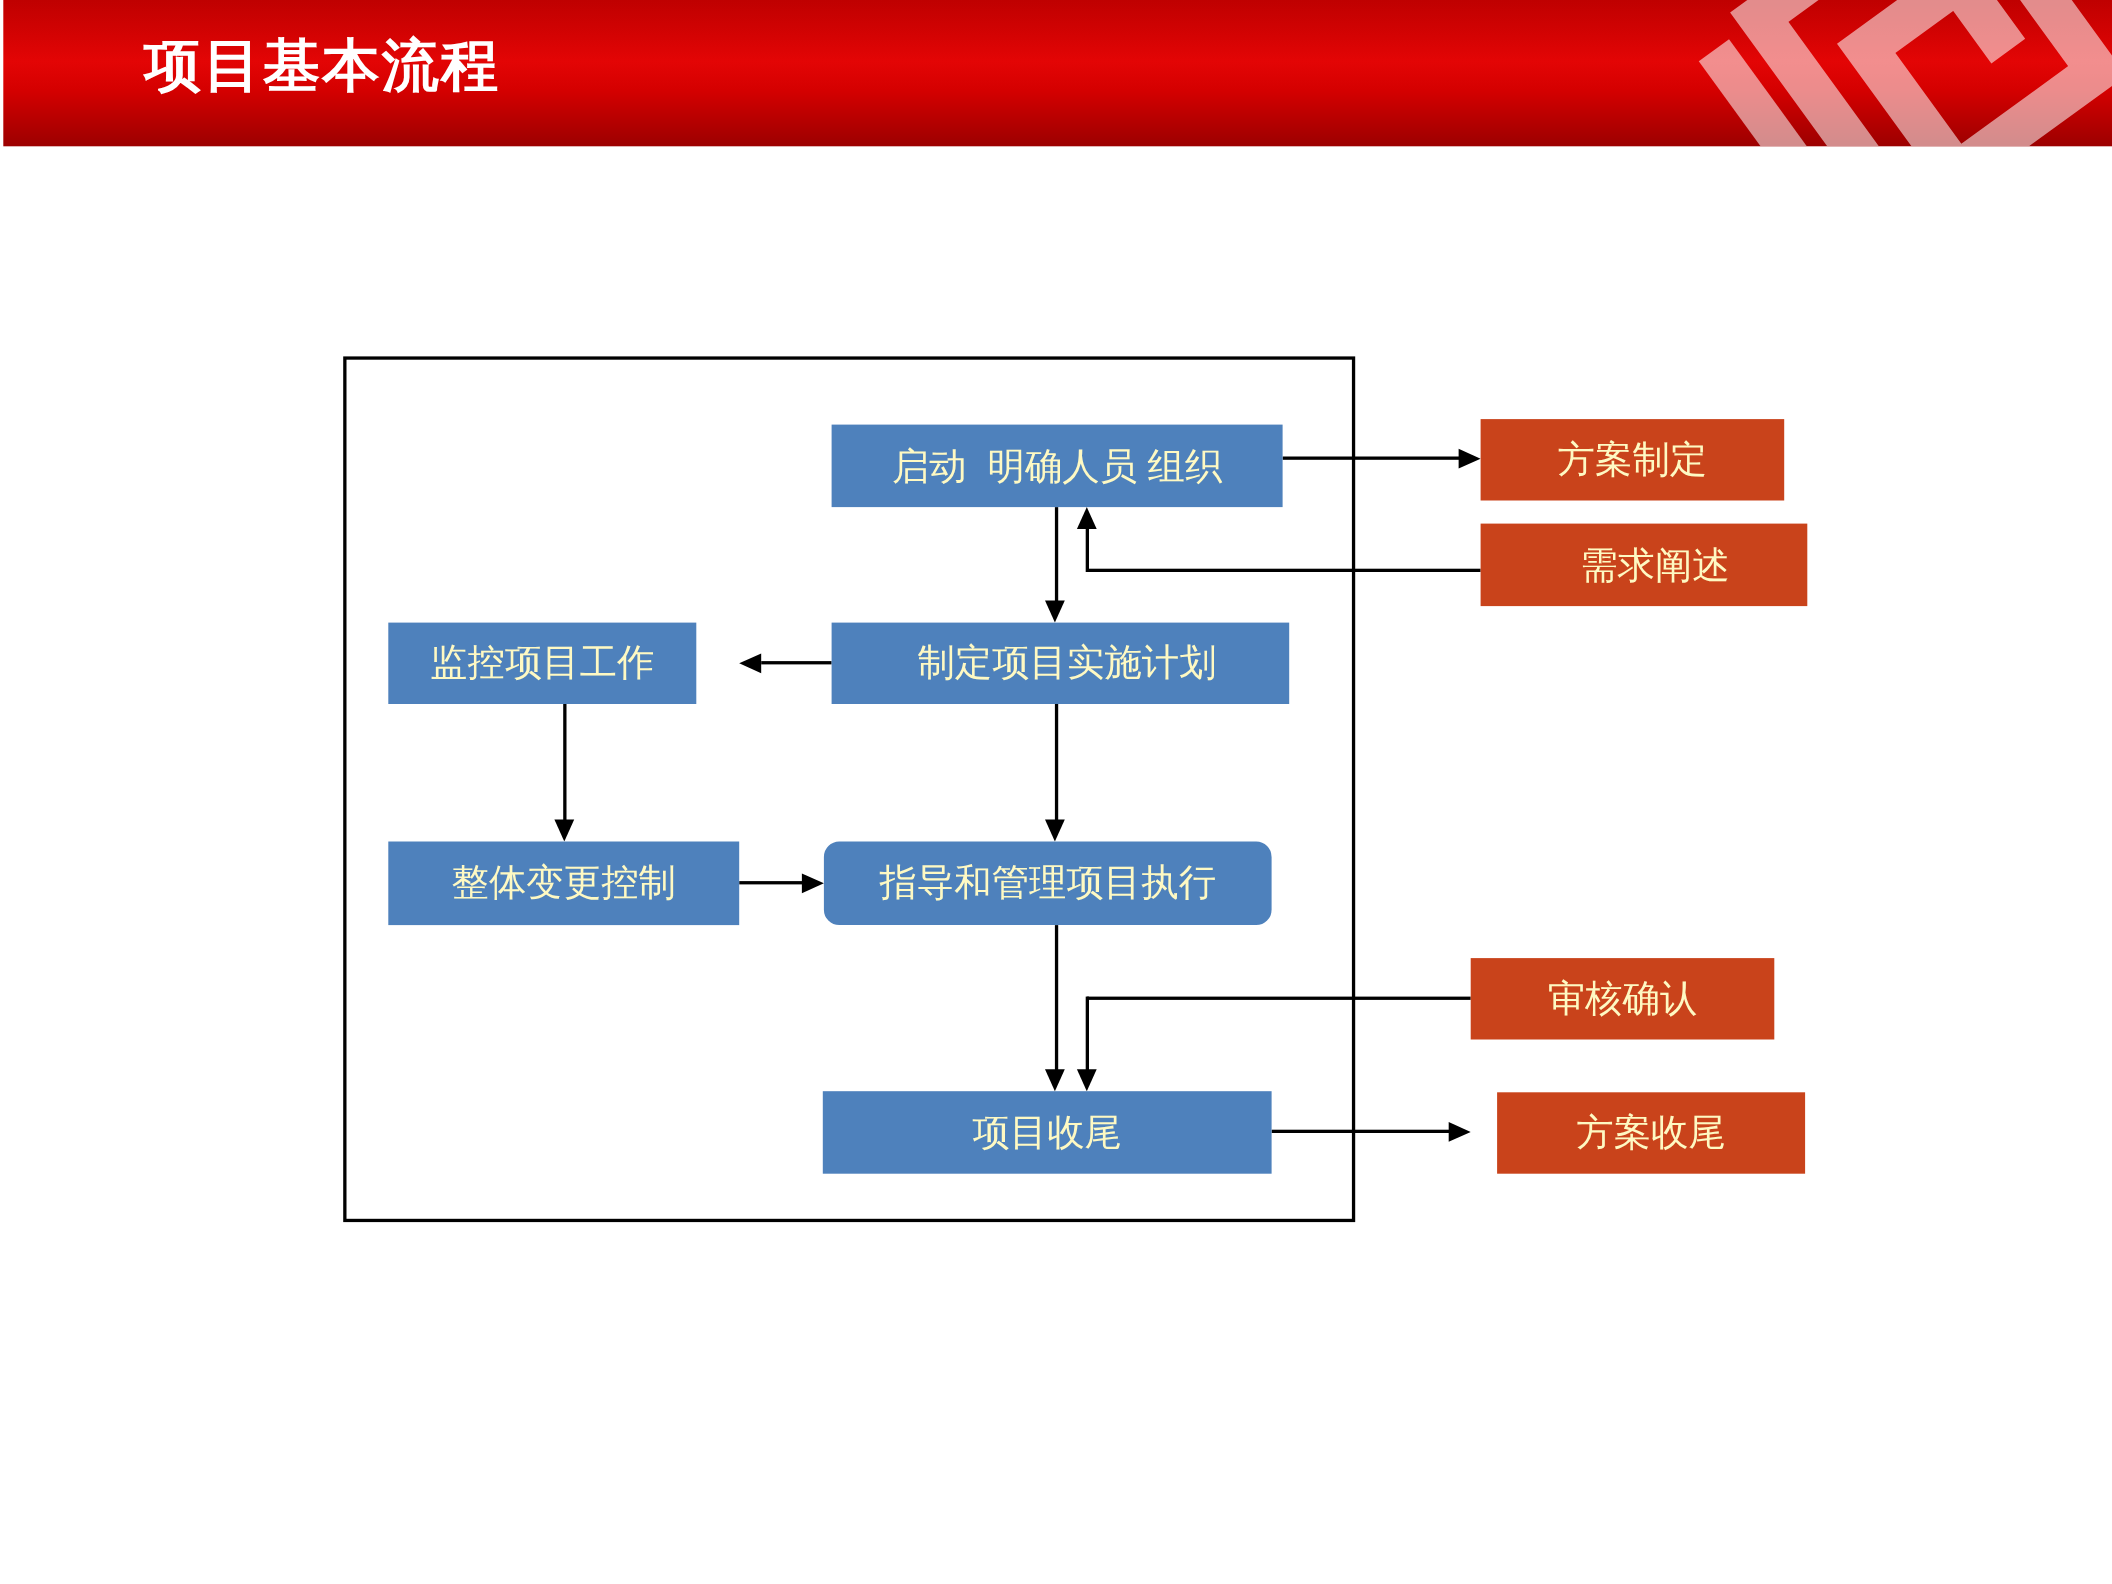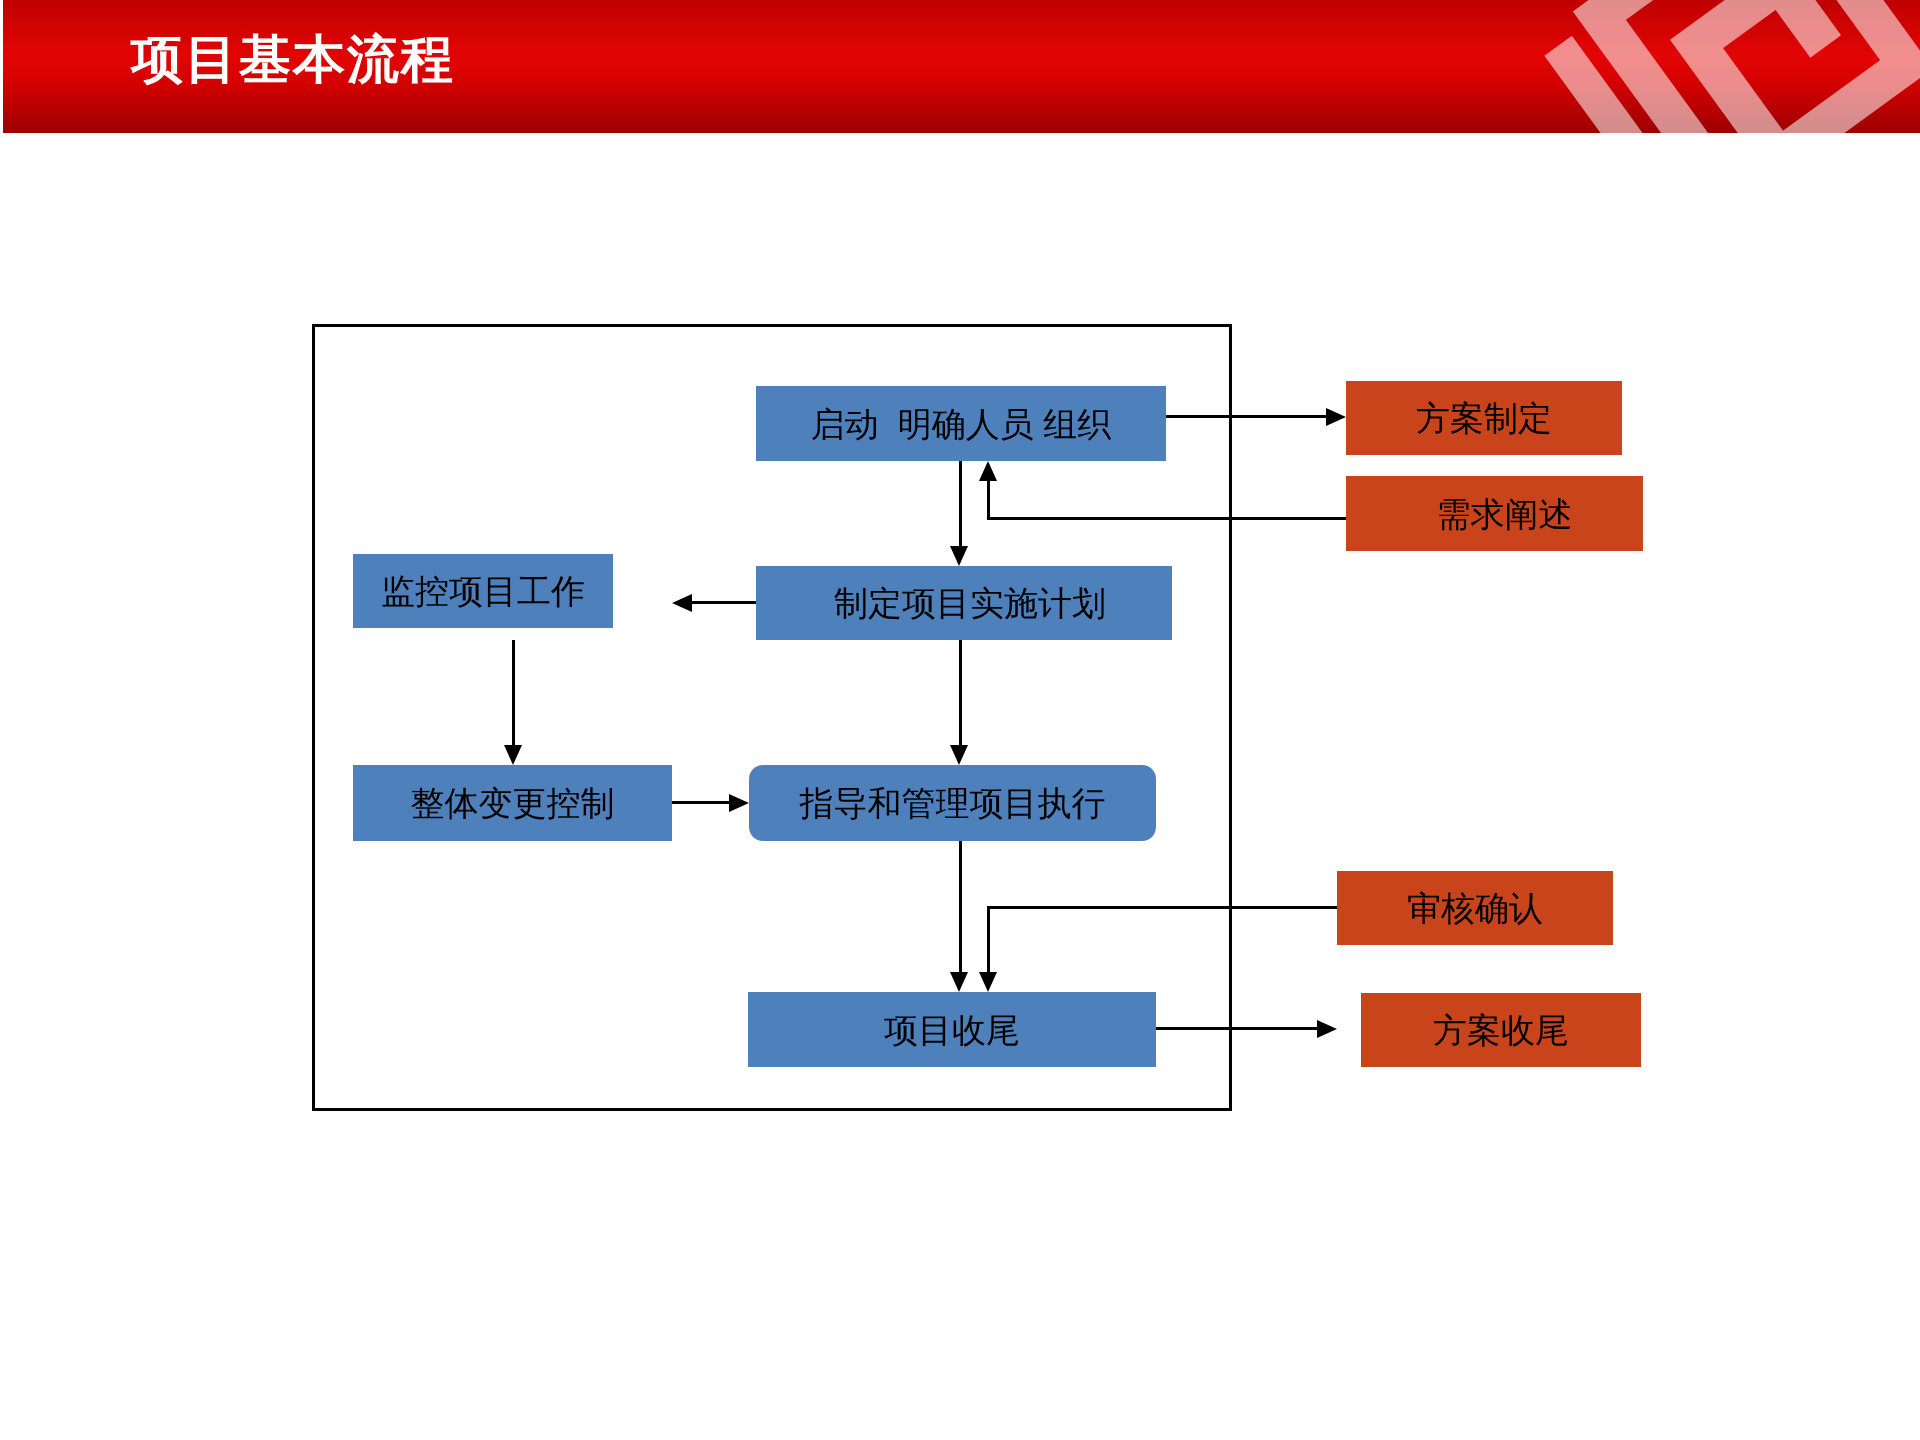--- a/index.html
+++ b/index.html
@@ -23,21 +23,21 @@
     white-space:pre;
   }
   .logo-svg{position:absolute;right:0;top:0;}
   
   .frame{
     position:absolute;left:312px;top:324px;width:920px;height:787px;
     box-sizing:border-box;border:3px solid #000000;background:transparent;
   }
   .node{
     position:absolute;display:flex;align-items:center;justify-content:center;
-    color:#000000;font-size:34px;line-height:1;white-space:pre;text-align:center;
+    color:#fef9c3;font-size:34px;line-height:1;white-space:pre;text-align:center;
   }
   .node.blue{background:#4e81bc;}
   .node.orange{background:#c9431b;}
   
   .seg{position:absolute;background:#000000;}
   
   .ah{position:absolute;width:0;height:0;}
   .ah.right{border-top:9px solid transparent;border-bottom:9px solid transparent;border-left:20px solid #000;}
   .ah.left{border-top:9px solid transparent;border-bottom:9px solid transparent;border-right:20px solid #000;}
   .ah.down{border-left:9px solid transparent;border-right:9px solid transparent;border-top:20px solid #000;}
@@ -89,21 +89,21 @@
   <div class="seg" style="left:987px;top:906px;width:3px;height:67px;"></div>
   <div class="ah down" style="left:979px;top:972px;"></div>
 
   <div class="seg" style="left:1156px;top:1027px;width:162px;height:3px;"></div>
   <div class="ah right" style="left:1317px;top:1020px;"></div>
 
   <div class="node blue" style="left:756px;top:386px;width:410px;height:75px;">启动  明确人员 组织</div>
 
   <div class="node blue" style="left:756px;top:566px;width:404px;height:74px;padding-left:12px;">制定项目实施计划</div>
 
-  <div class="node blue" style="left:353px;top:554px;width:260px;height:74px;">监控项目工作</div>
+  <div class="node blue" style="left:353px;top:566px;width:280px;height:74px;">监控项目工作</div>
 
   <div class="node blue" style="left:353px;top:765px;width:319px;height:76px;">整体变更控制</div>
 
   <div class="node blue" style="left:749px;top:765px;width:407px;height:76px;border-radius:14px;">指导和管理项目执行</div>
 
   <div class="node blue" style="left:748px;top:992px;width:408px;height:75px;">项目收尾</div>
 
   <div class="node orange" style="left:1346px;top:381px;width:276px;height:74px;">方案制定</div>
 
   <div class="node orange" style="left:1346px;top:476px;width:277px;height:75px;padding-left:20px;">需求阐述</div>

